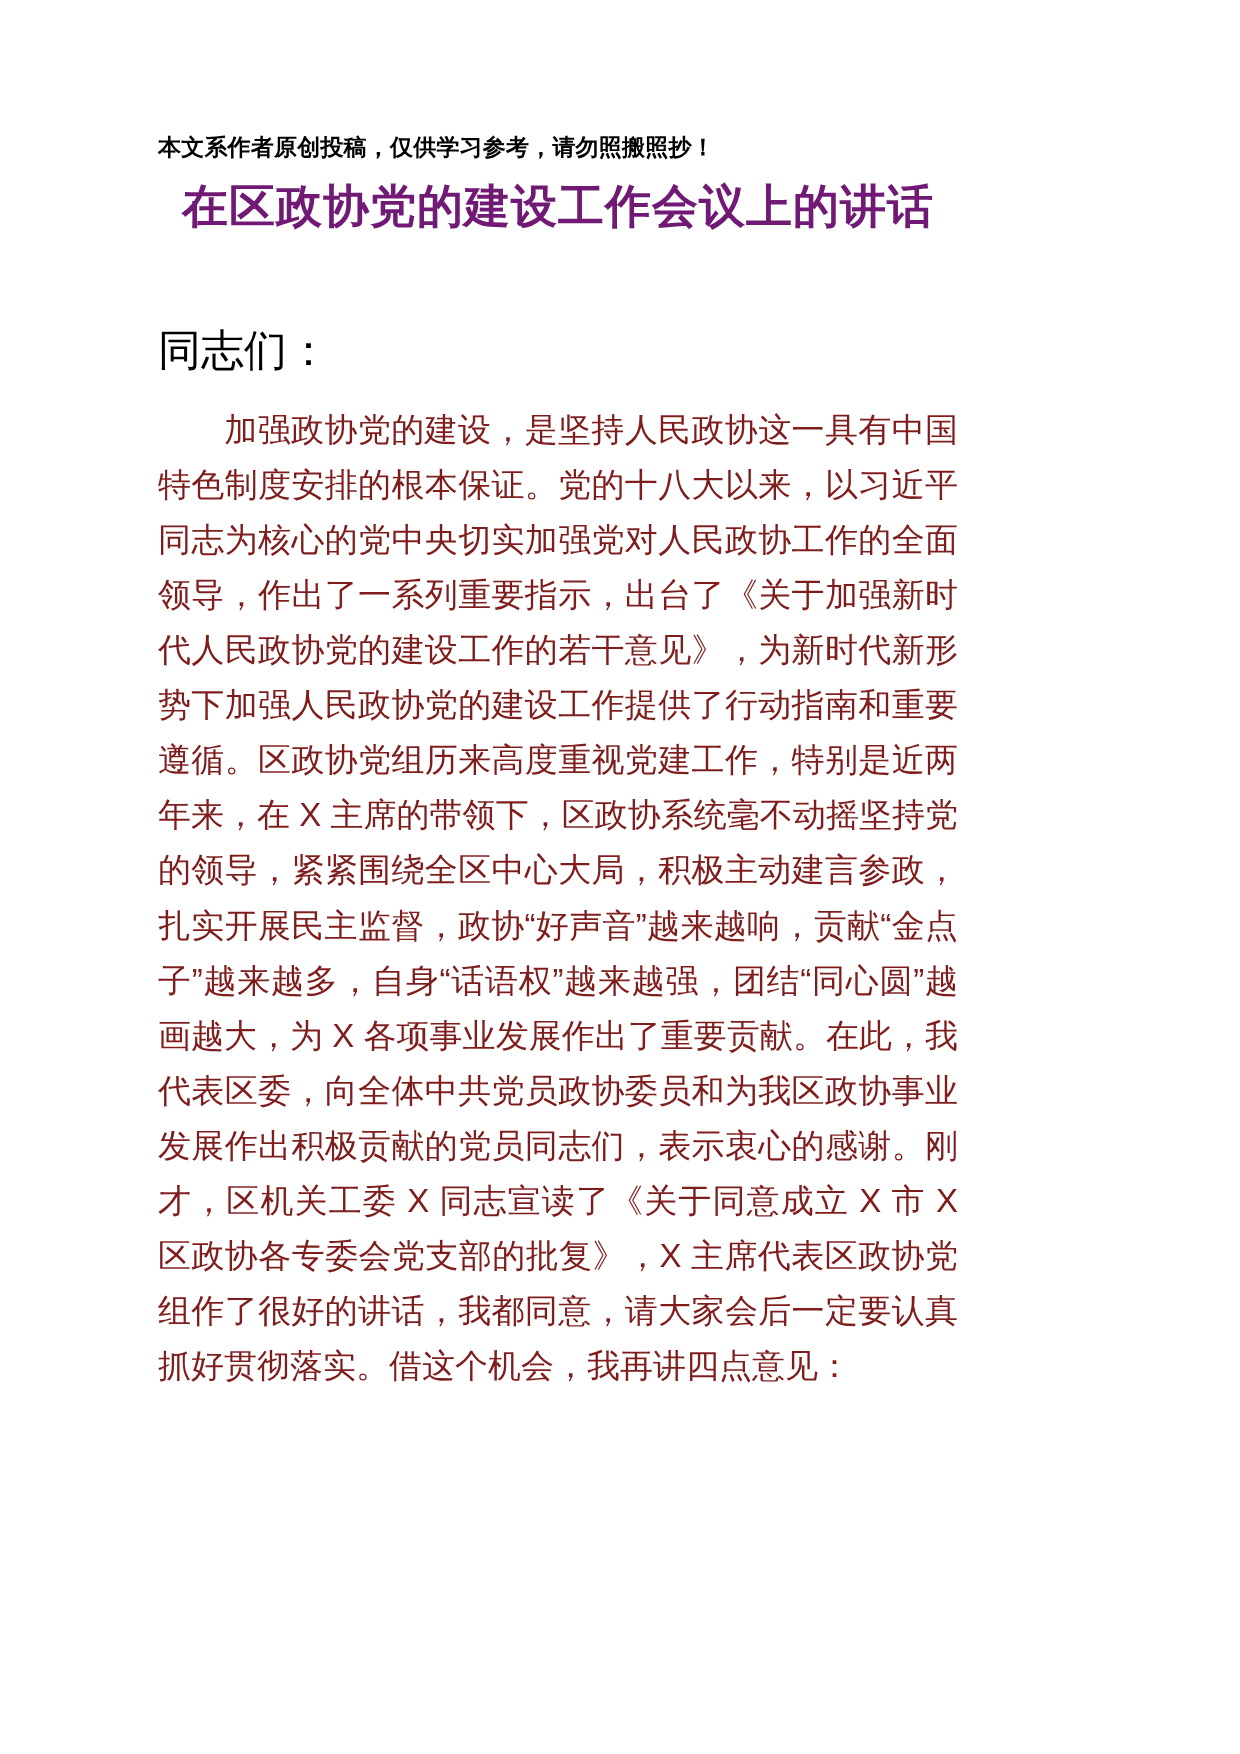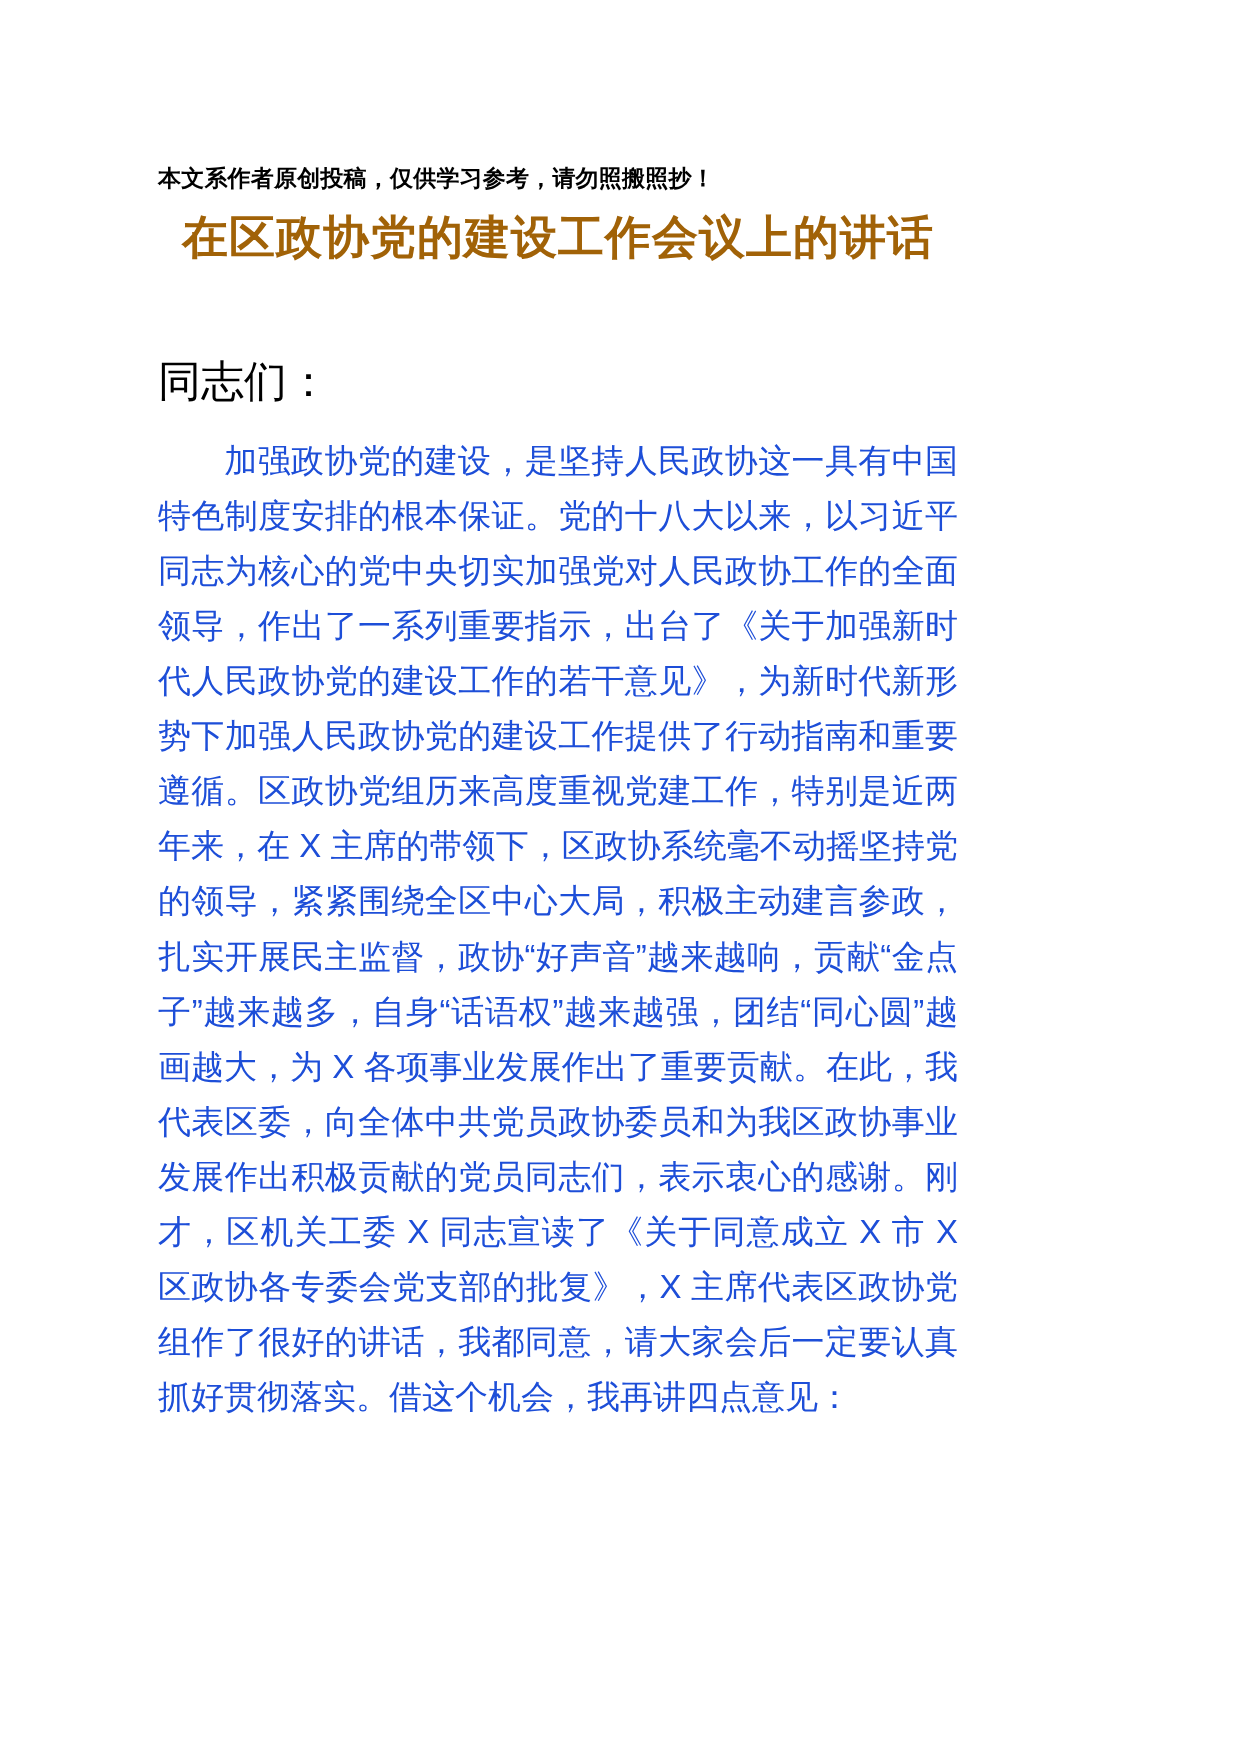--- a/index.html
+++ b/index.html
@@ -9,21 +9,20 @@
   }
   .page {
     position: relative;
     width: 1240px;
     height: 1404px;
     background: #ffffff;
     box-sizing: border-box;
     overflow: hidden;
     font-family: "Liberation Sans", "DejaVu Sans", sans-serif;
     color: #000000;
-    margin-top: 31px;
   }
   .content {
     position: absolute;
     left: 158px;
     top: 130px;
     width: 800px;
   }
   .header-note {
     font-size: 23px;
     font-weight: bold;
@@ -34,36 +33,36 @@
     white-space: nowrap;
   }
   .doc-title {
     font-size: 46px;
     font-weight: bold;
     line-height: 1.35;
     text-align: center;
     letter-spacing: 1px;
     margin: 0;
     padding: 0;
-    color: #a16207;
+    color: #701a75;
   }
   .salutation {
     font-size: 43px;
     line-height: 1.0;
     margin: 92px 0 0 0;
     color: #000;
   }
   .body-para {
     font-size: 33px;
     line-height: 1.67;
     text-align: justify;
     text-justify: inter-character;
     text-align-last: left;
     margin: 30px 0 0 0;
-    color: #1d4ed8;
+    color: #7f1d1d;
     word-break: break-all;
   }
   .body-para .indent {
     display: inline-block;
     width: 2em;
   }
 </style>
 </head>
 <body>
 

